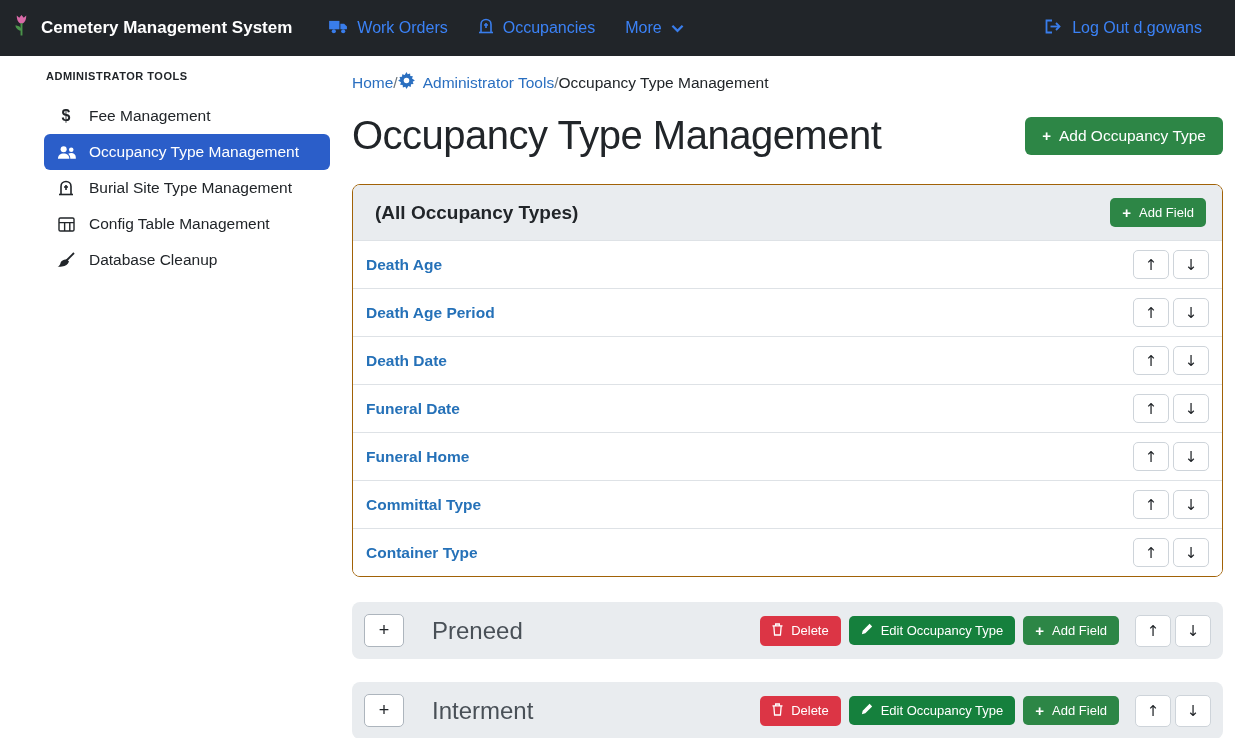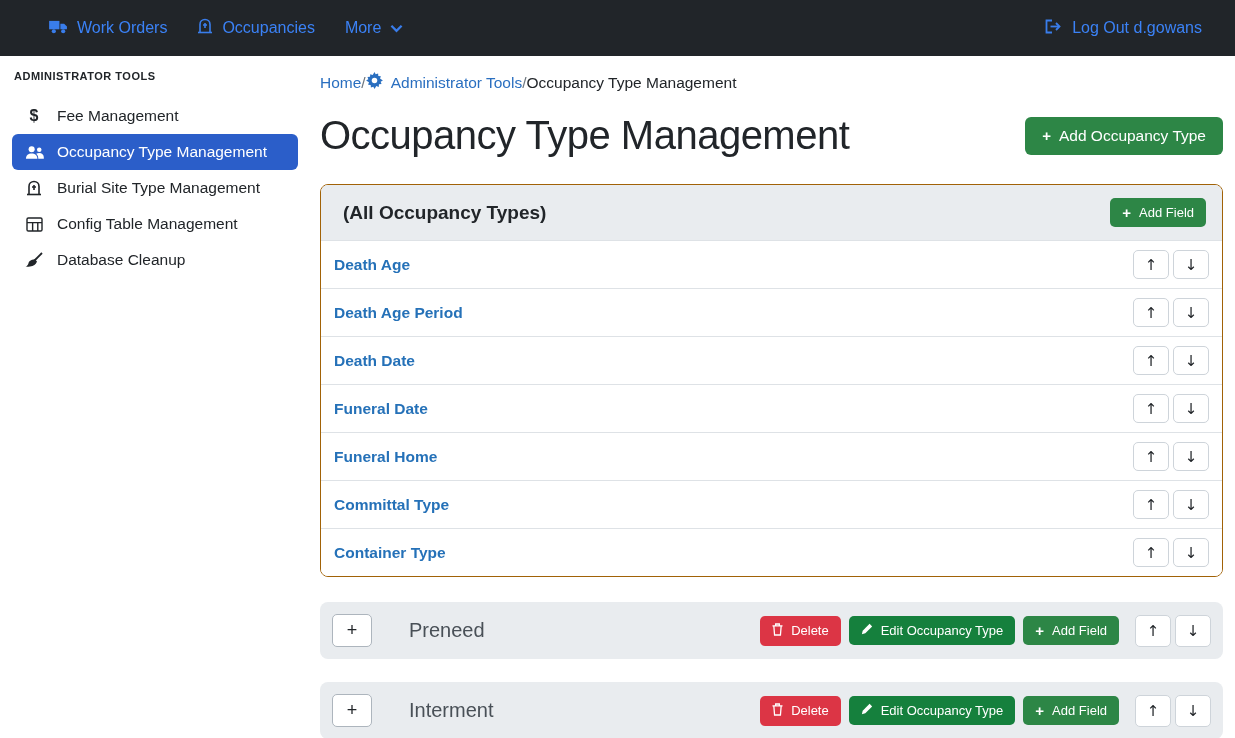--- a/index.html
+++ b/index.html
@@ -28,21 +28,21 @@
   .nav-links { display: flex; align-items: center; margin-left: 22px; }
   .nav-link {
     display: flex; align-items: center; gap: 9px;
     color: #3b82f6; font-size: 16px;
     padding: 9px 15px;
   }
   .nav-link svg { opacity: .95; }
   .navbar-right { margin-left: auto; }
 
   
-  .layout { display: flex; height: 538px; }
+  .layout { display: flex; height: 538px; padding-left: 32px; }
   .sidebar { width: 308px; padding: 12px 10px 0 12px; flex: 0 0 auto; }
   .main { flex: 1; padding: 4px 12px 0 12px; }
 
   
   .sidebar-header {
     font-size: 11px; font-weight: 700; letter-spacing: .5px;
     color: #212529; margin: 2px 0 16px 2px;
   }
   .side-item {
     display: flex; align-items: center; gap: 13px;
@@ -106,29 +106,39 @@
     background: #e9ecef; border-radius: 8px;
     padding: 12px 12px; margin-bottom: 23px;
     display: flex; align-items: center;
   }
   .expand-btn {
     width: 40px; height: 33px;
     background: #fff; border: 1px solid #adb5bd; border-radius: 5px;
     font-size: 18px; color: #212529;
     display: flex; align-items: center; justify-content: center;
   }
-  .section-title { font-size: 20px; font-weight: 500; color: #495057; margin-left: 37px; }
+  .section-title { font-size: 24px; font-weight: 500; color: #495057; margin-left: 28px; }
   .section-actions { margin-left: auto; display: flex; align-items: center; gap: 8px; }
   .section-actions .arrow-group { margin-left: 8px; }
   .section-actions .btn-arrow { height: 32px; }
 </style>
 </head>
 <body>
 
 <nav class="navbar">
+  <div class="brand">
+    <span>
+      <svg width="19" height="28" viewBox="0 0 20 28">
+        <path d="M5 3c0 5 2 8.5 5 8.5s5-3.5 5-8.5l-2.6 2.2L10 2.5 7.6 5.2 5 3z" fill="#d96aa8"></path>
+        <path d="M10 11v13" stroke="#4a934a" stroke-width="2" fill="none"></path>
+        <path d="M10 19c-3.4 0-5.6-2.2-6.6-5.6C7.8 13.4 10 15.6 10 19z" fill="#4a934a"></path>
+      </svg>
+    </span>
+    <span>Cemetery Management System</span>
+  </div>
 
   <div class="nav-links">
     <a class="nav-link">
       <span>
         <svg width="19" height="15" viewBox="0 0 20 16" fill="currentColor">
           <path d="M0 2h11v9H0z"></path>
             <path d="M12 5h4l3 3v3h-7z"></path>
           <circle cx="5" cy="13" r="2.2"></circle>
             <circle cx="15" cy="13" r="2.2"></circle>
         </svg>

